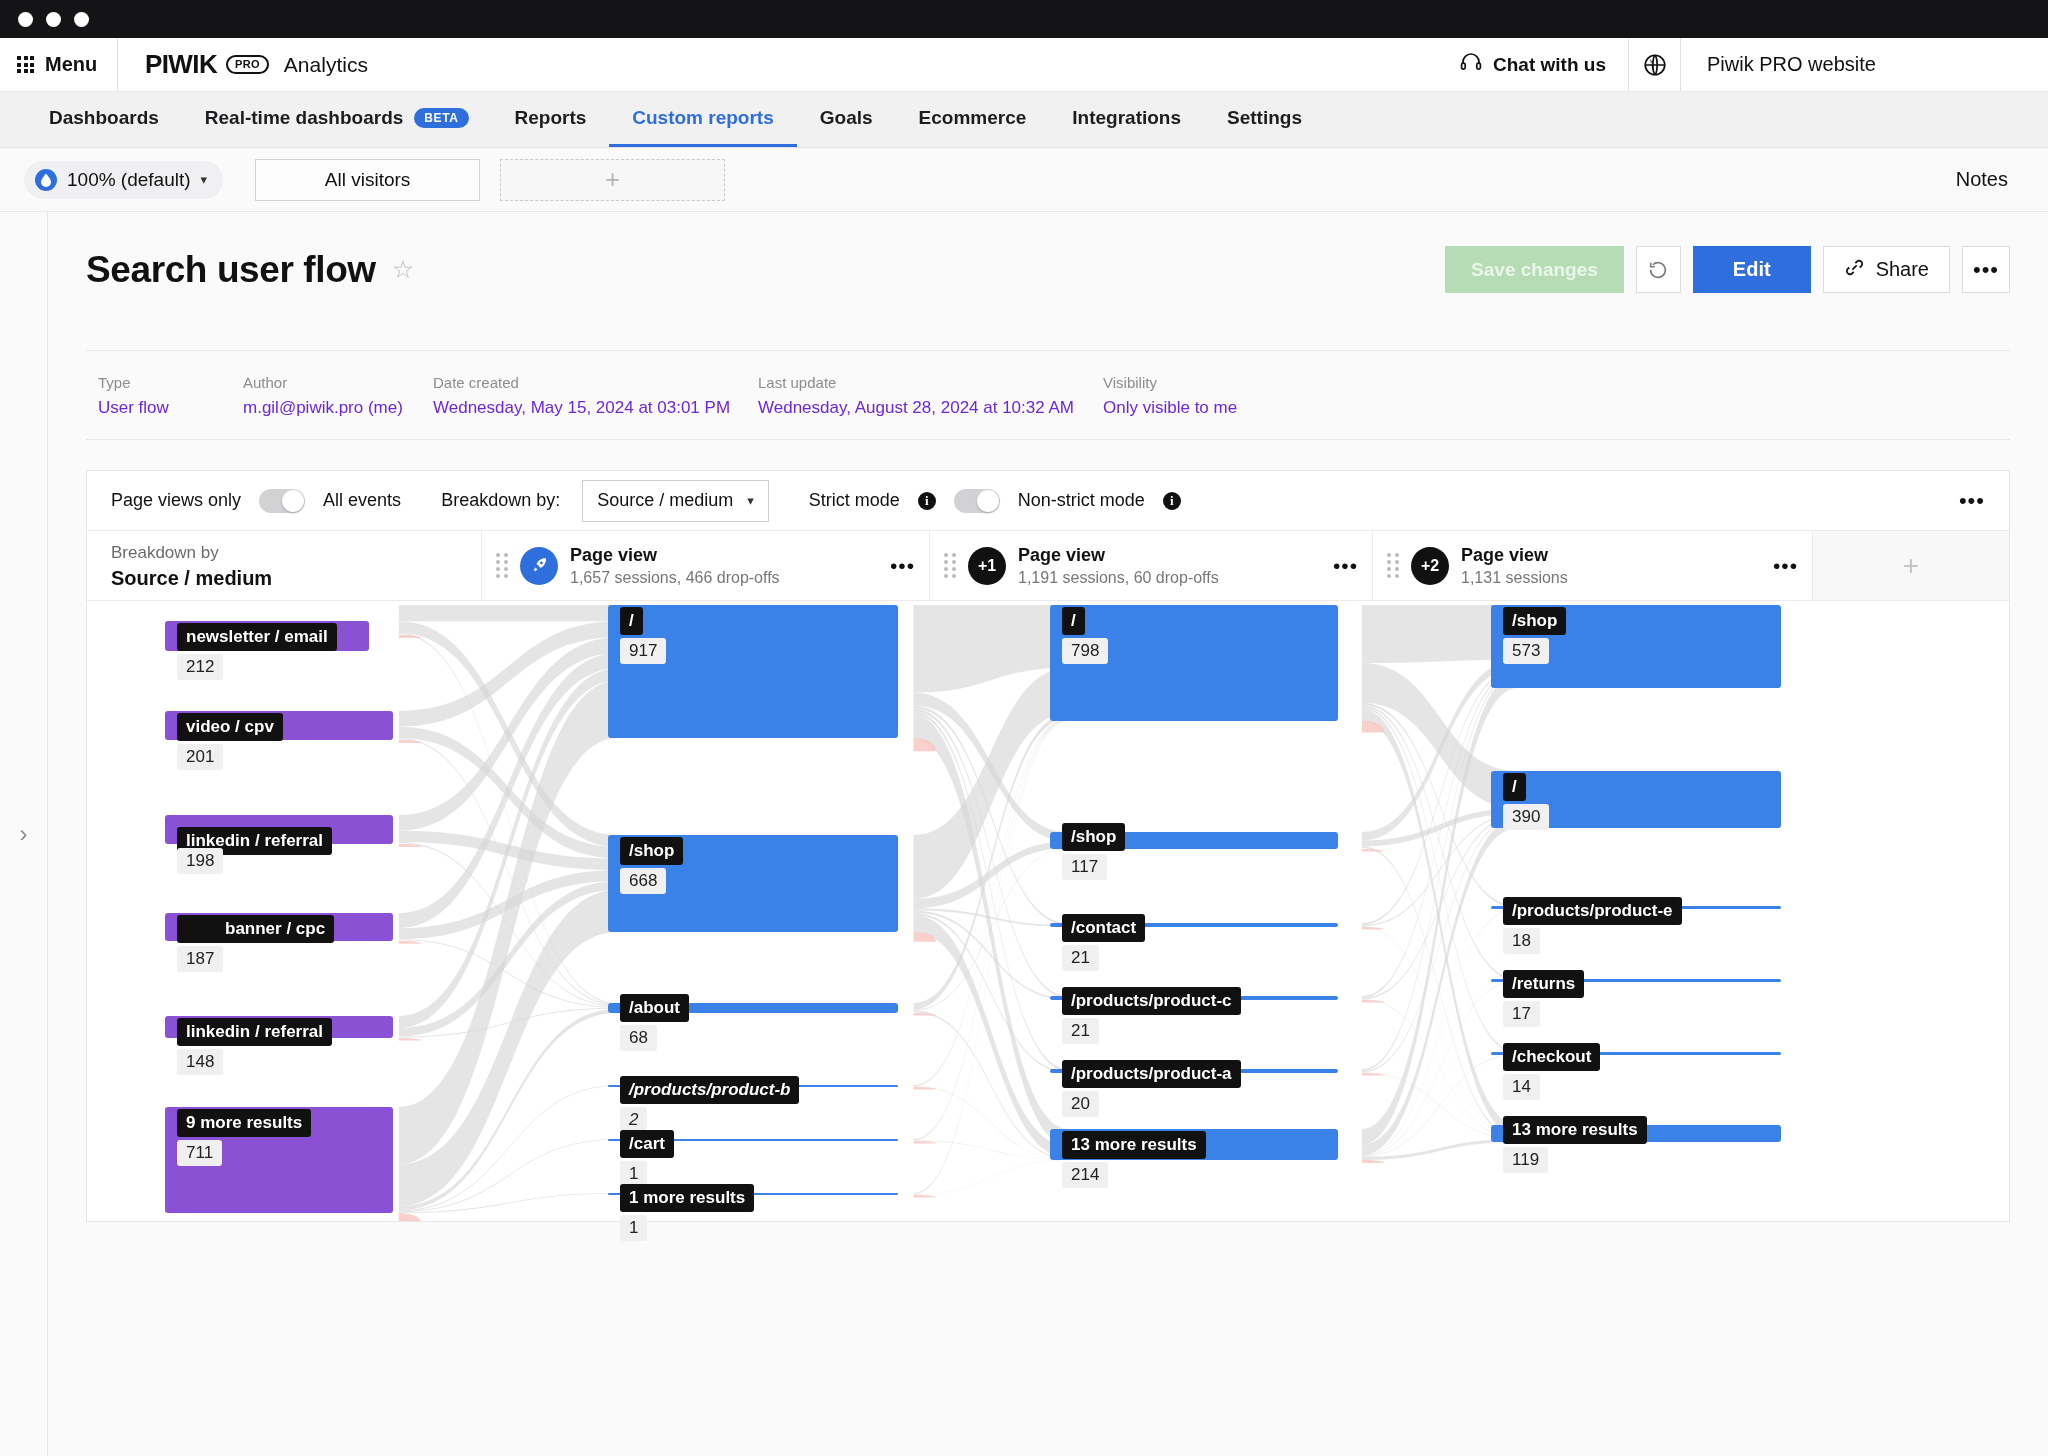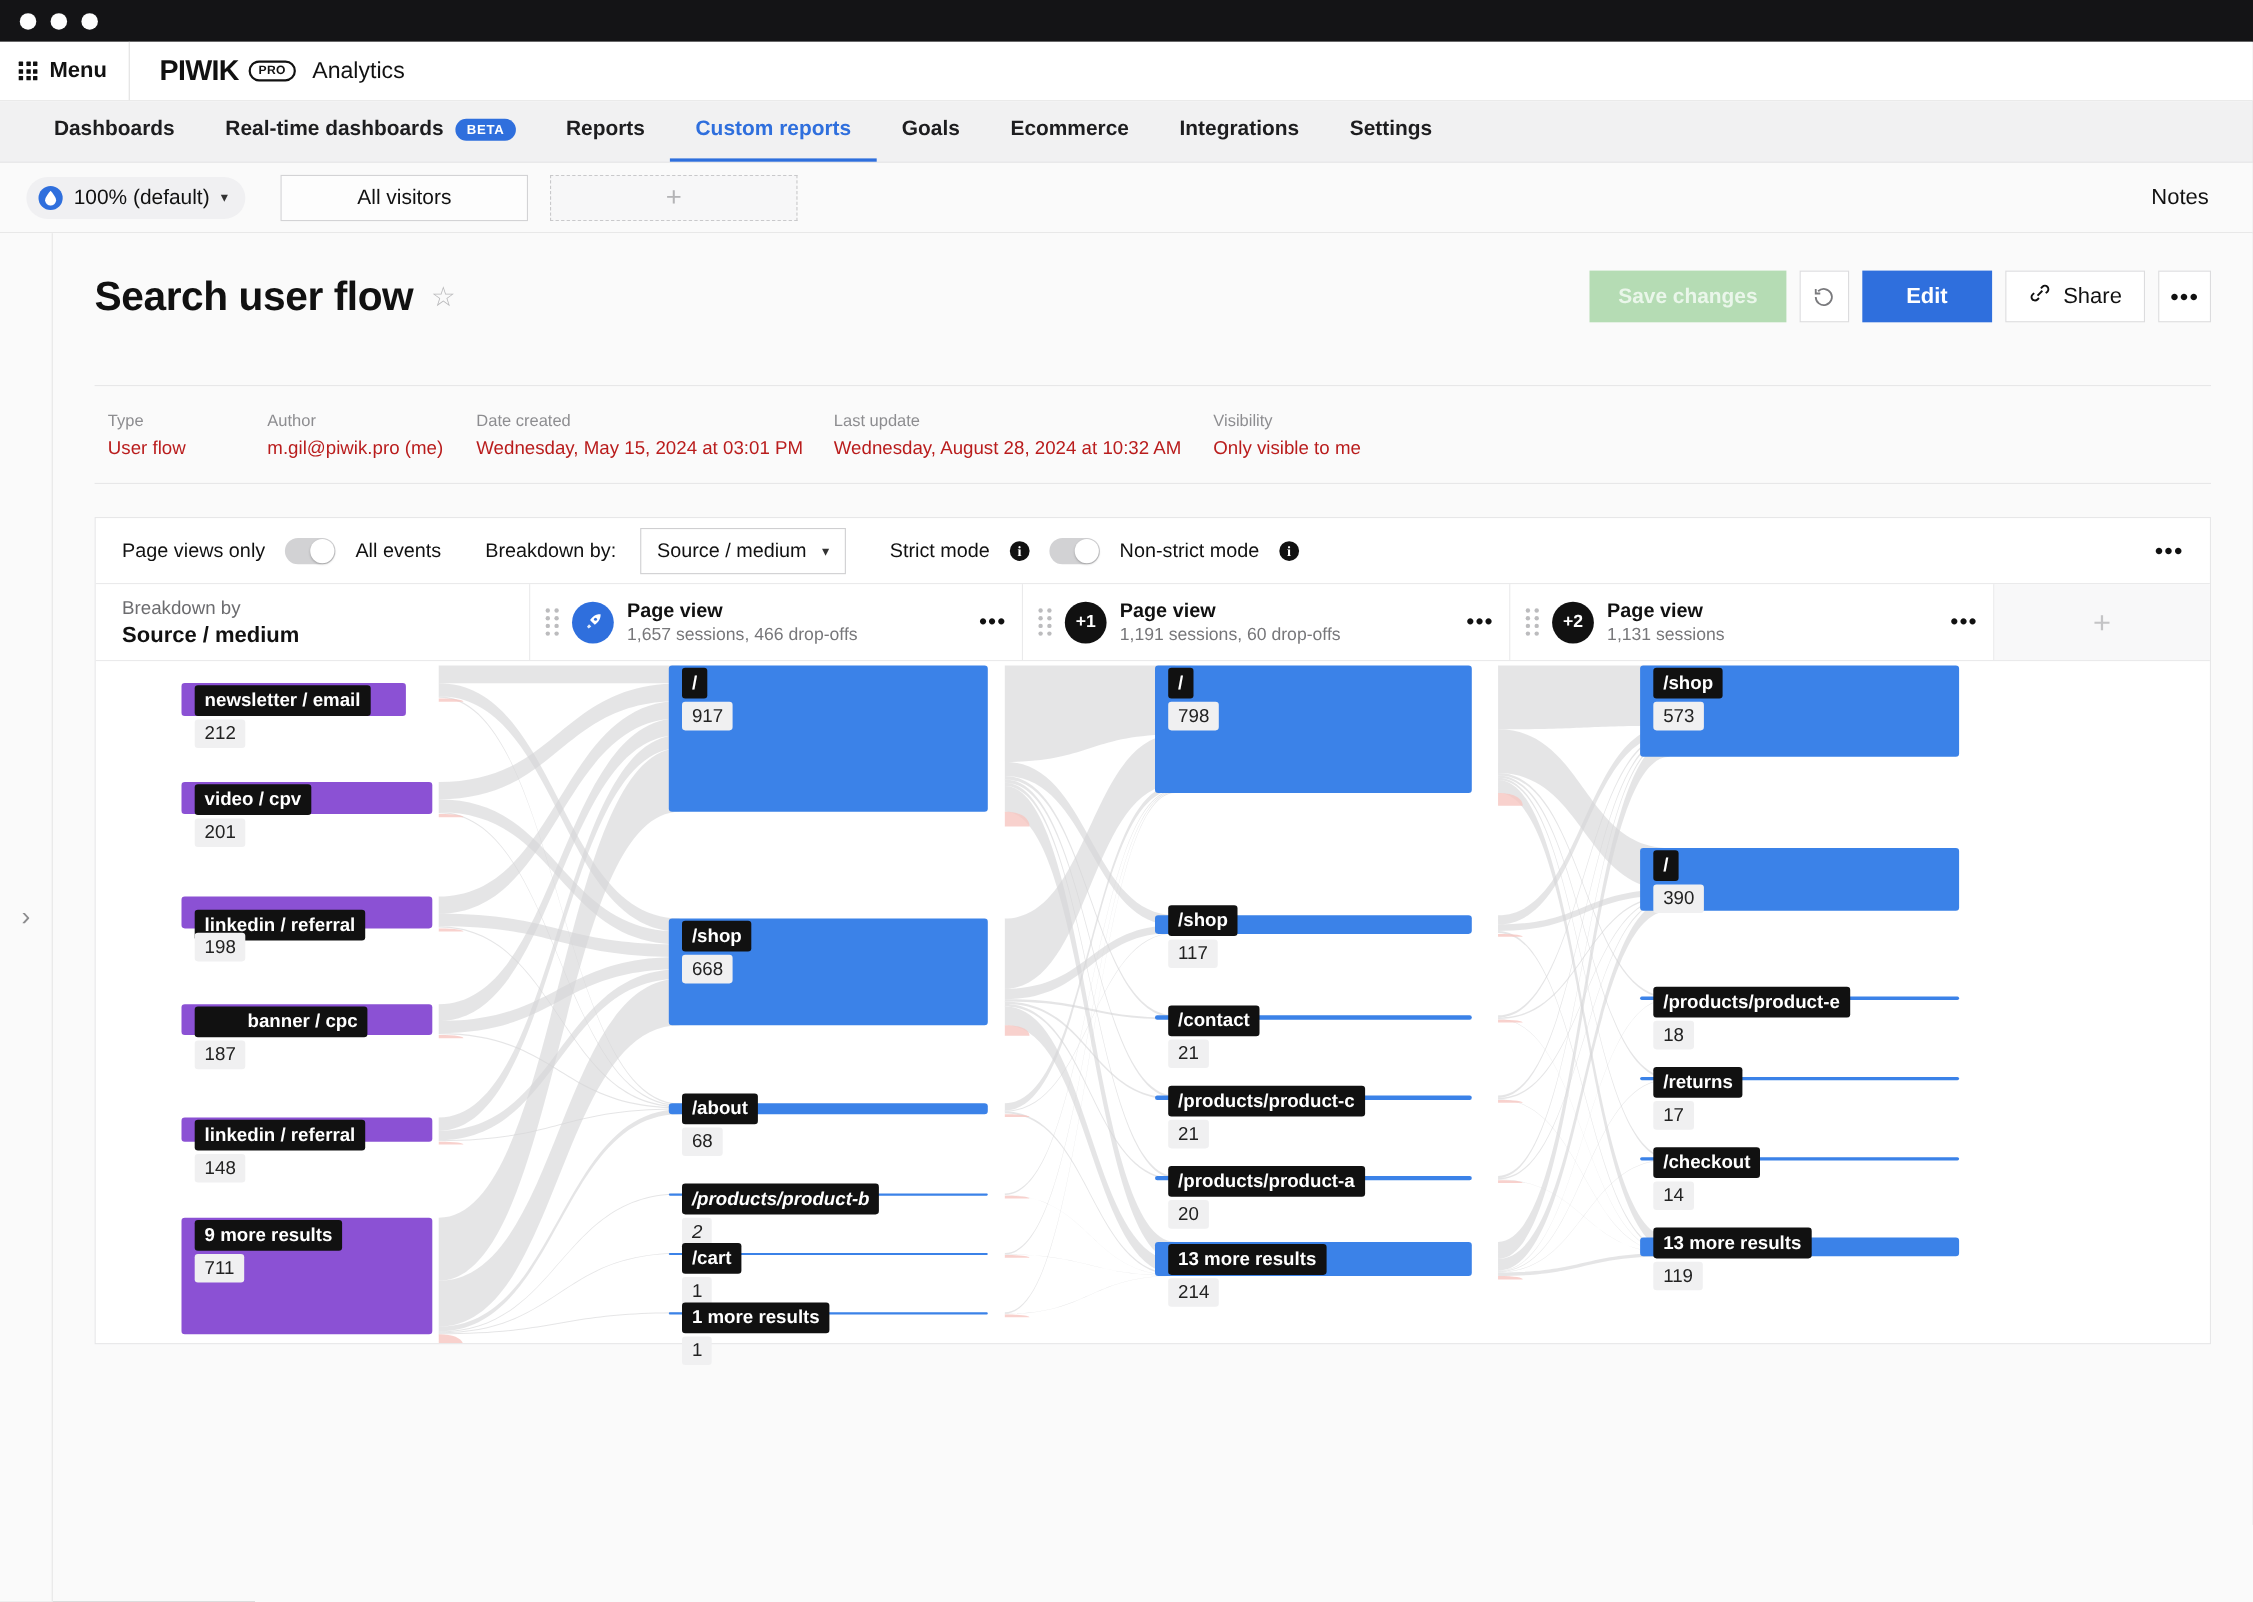--- a/index.html
+++ b/index.html
@@ -144,21 +144,21 @@
     display: flex; align-items: center; justify-content: center; cursor: pointer;
     font-size: 22px; color: #111; letter-spacing: 1px;
   }
 
   .meta-card {
     margin-top: 57px; border-top: 1px solid #e7e7e8; border-bottom: 1px solid #e7e7e8;
     padding: 23px 12px 21px; display: flex;
   }
   .meta-col { display: flex; flex-direction: column; gap: 7px; }
   .meta-label { font-size: 15px; color: #8d8d90; }
-  .meta-value { font-size: 17px; color: #b91c1c; }
+  .meta-value { font-size: 17px; color: #6d28d9; }
 
   
   .flow-panel { margin-top: 30px; background: #fff; border: 1px solid #e7e7e8; }
   .flow-controls {
     height: 60px; display: flex; align-items: center; padding: 0 24px; gap: 18px;
     border-bottom: 1px solid #eaeaeb;
   }
   .ctl-label { font-size: 18px; color: #111; }
   .switch {
     width: 46px; height: 24px; border-radius: 999px; background: #d2d2d4;
@@ -249,20 +249,42 @@
           <i></i>
           <i></i>
           <i></i>
       </span>
       <span>Menu</span>
     </div>
     <div class="brand">
       <span class="brand-word">PIWIK</span>
       <span class="brand-pro">PRO</span>
       <span class="brand-sub">Analytics</span>
+    </div>
+    <div class="topbar-right">
+      <div class="chat">
+        <span>
+          <svg width="24" height="24" viewBox="0 0 24 24" fill="none" stroke="#111" stroke-width="1.7">
+            <path d="M4 14v-2a8 8 0 0 1 16 0v2"></path>
+            <rect x="2.6" y="13.2" width="3.6" height="6" rx="1.6" fill="none"></rect>
+            <rect x="17.8" y="13.2" width="3.6" height="6" rx="1.6" fill="none"></rect>
+          </svg>
+        </span>
+        <span>Chat with us</span>
+      </div>
+      <div class="site-select">
+        <div class="site-globe">
+          <svg width="26" height="26" viewBox="0 0 24 24" fill="none" stroke="#111" stroke-width="1.6">
+            <circle cx="12" cy="12" r="9"></circle>
+            <path d="M3 12h18M12 3c2.6 2.8 2.6 15.2 0 18M12 3c-2.6 2.8-2.6 15.2 0 18"></path>
+            <path d="M7.5 6.5c1.6 1.2 2 3 1 4.2-1.1 1.3-.2 2.4.9 2.7 1.3.4 1.1 2.3.2 3.4" fill="#111" stroke="none" opacity=".85"></path>
+          </svg>
+        </div>
+        <div class="site-name">Piwik PRO website</div>
+      </div>
     </div>
   </div>
 
   <div class="navbar">
     <div class="nav-item">
       <span>Dashboards</span>
     </div>
     <div class="nav-item">
       <span>Real-time dashboards</span>
       <span class="beta">BETA</span>

